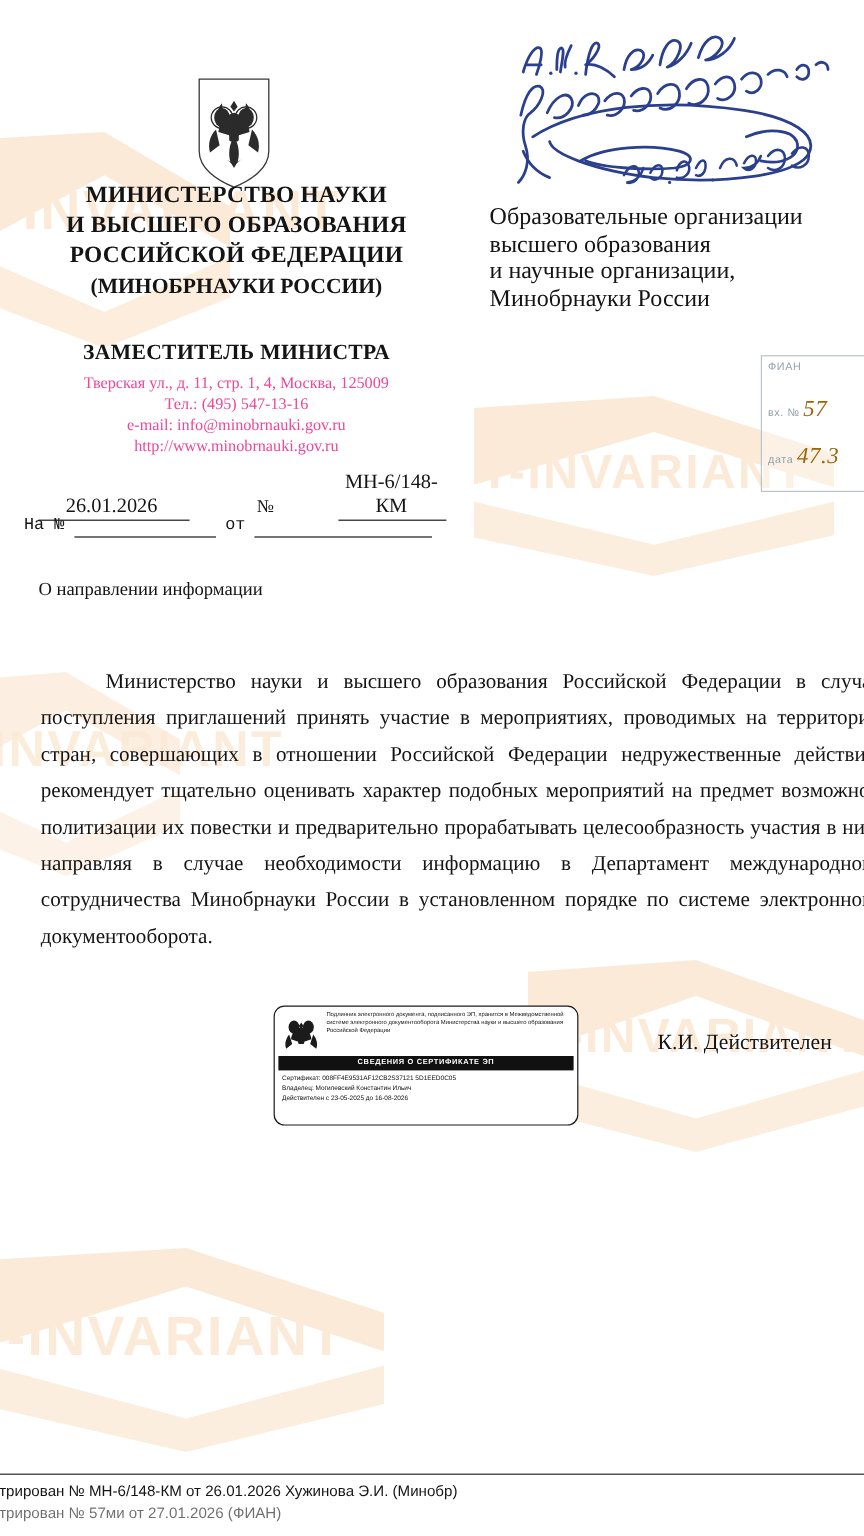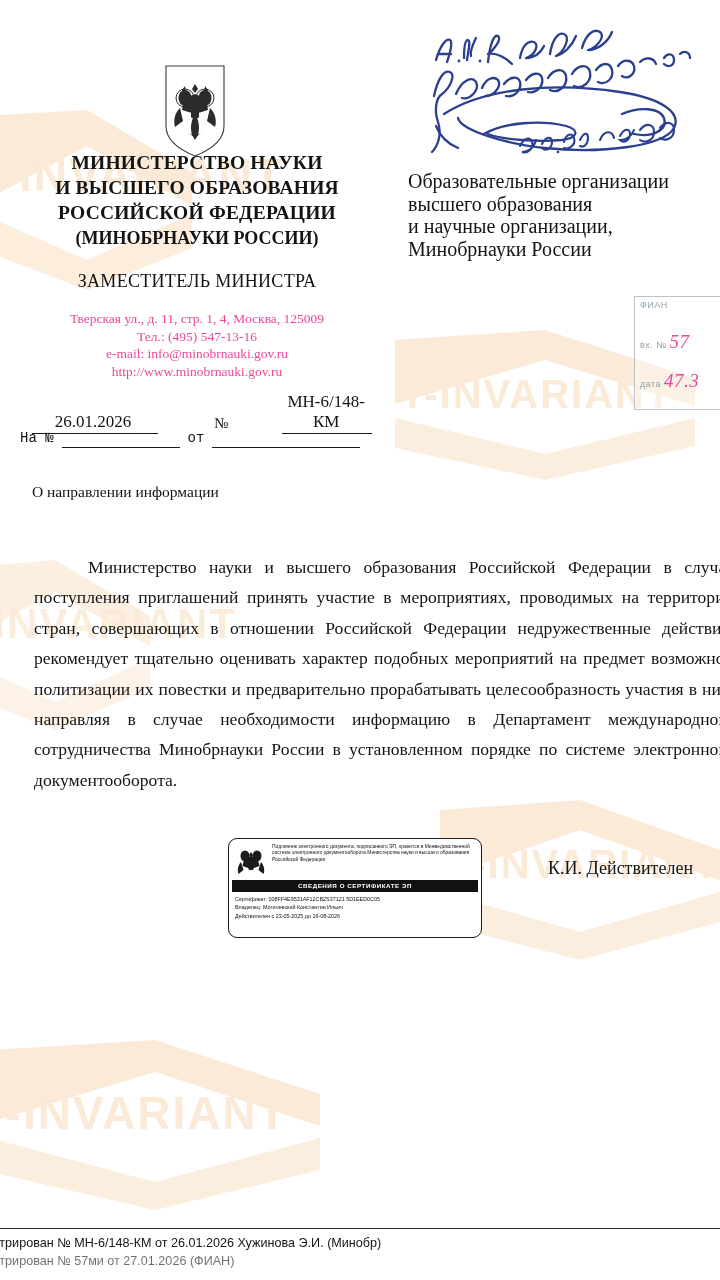--- a/index.html
+++ b/index.html
@@ -20,21 +20,21 @@
   .wm-chev{position:absolute;pointer-events:none;}
   .wm-chev svg{display:block;}
 
   
   .emblem{position:absolute;left:158px;top:62px;width:74px;height:96px;}
   .emblem svg{display:block;width:100%;height:100%;}
 
   .org-block{position:absolute;left:8px;top:150px;width:378px;text-align:center;}
   .org-title{font-weight:700;font-size:19.5px;line-height:25px;letter-spacing:.2px;}
   .org-sub{font-weight:700;font-size:18px;line-height:24px;margin-top:1px;}
-  .org-role{font-weight:400;font-size:18px;line-height:22px;margin-top:20px;letter-spacing:.3px;}
+  .org-role{font-weight:700;font-size:18px;line-height:22px;margin-top:32px;letter-spacing:.3px;}
 
   .contacts{position:absolute;left:8px;top:310px;width:378px;text-align:center;
             font-size:13.5px;line-height:17.5px;color:#ec4899;}
 
   
   .refrow{position:absolute;left:32px;top:392px;width:340px;
           display:flex;align-items:flex-end;font-size:17px;gap:48px;}
   .ref-date{border-bottom:1.3px solid #1a1a1a;padding:0 6px 1px 2px;min-width:118px;text-align:center;}
   .ref-no-label{padding:0 6px 2px 8px;font-size:15px;}
   .ref-no{border-bottom:1.3px solid #1a1a1a;padding:0 6px 1px 4px;flex:1;text-align:center;}
@@ -78,21 +78,21 @@
   .handwriting{position:absolute;left:424px;top:18px;width:270px;height:145px;}
   .handwriting svg{display:block;width:100%;height:100%;}
 
   
   .regstamp{position:absolute;left:634px;top:296px;width:104px;height:112px;
             border:1px solid #b9c3c9;background:rgba(255,255,255,.35);
             font-family:"Liberation Sans","DejaVu Sans",sans-serif;
             color:#93a2ab;overflow:hidden;}
   .regstamp .rs-row{font-size:9px;padding:3px 5px;letter-spacing:.5px;white-space:nowrap;}
   .regstamp .rs-hand{font-family:"Liberation Serif","DejaVu Serif",serif;
-                     font-style:italic;font-size:19px;color:#ec4899;}
+                     font-style:italic;font-size:19px;color:#a16207;}
 
   
   .footer-rule{position:absolute;left:0;top:1228px;width:720px;height:1px;background:#2a2a2a;}
   .footer{position:absolute;left:0;top:1234px;width:720px;
           font-family:"Liberation Sans","DejaVu Sans",sans-serif;
           font-size:12.6px;line-height:18px;color:#161616;white-space:nowrap;}
   .footer .ln{margin-left:-14px;}
   .footer .ln2{margin-left:-14px;opacity:.62;}
 </style>
 </head>

